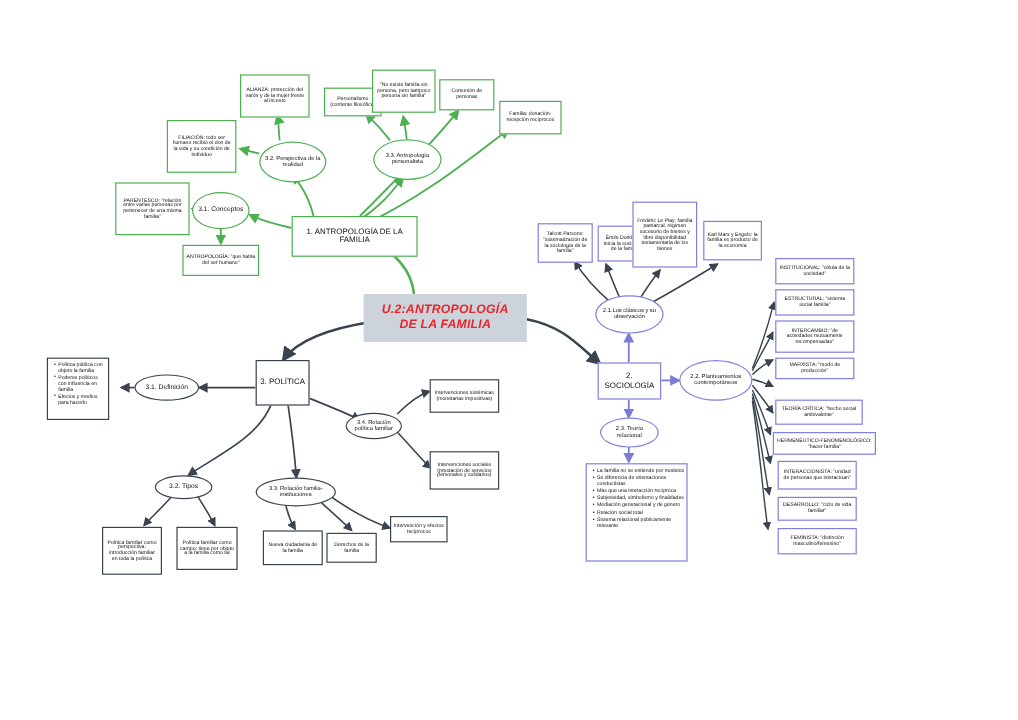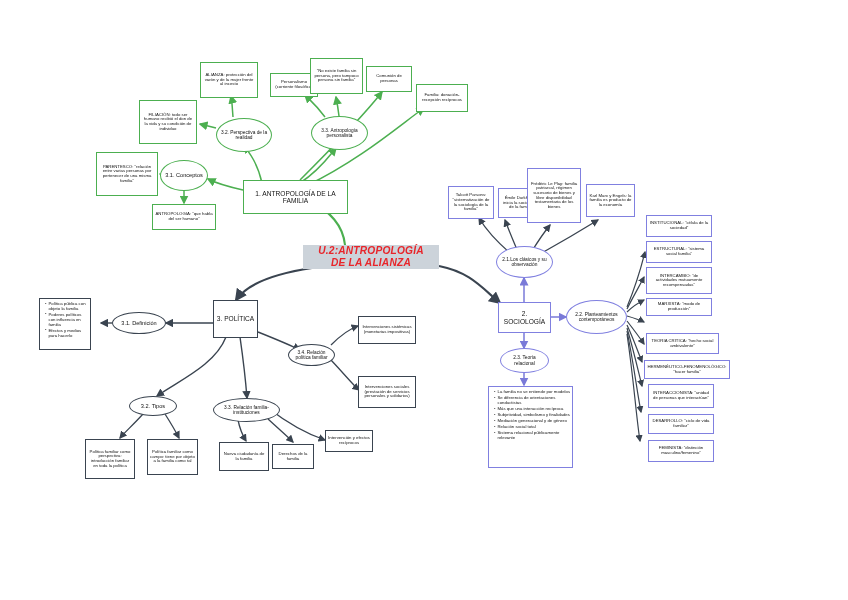--- a/index.html
+++ b/index.html
@@ -22,21 +22,21 @@
   
   .d-box{border:1.4px solid #3a4450;color:#111;}
   .d-ell{border:1.4px solid #3a4450;border-radius:50%/50%;color:#111;}
 
   .tiny{font-size:4.3px;}
   .xs{font-size:4.8px;}
   .sm{font-size:5.6px;}
   .md{font-size:6.6px;}
 
   
-  #title-node{position:absolute;left:303px;top:245px;width:136px;height:24px;
+  #title-node{position:absolute;left:303px;top:245px;width:136px;height:40px;
       background:#ccd3da;display:flex;align-items:center;justify-content:center;
       text-align:center;color:#e8252a;font-weight:bold;font-style:italic;
       font-size:10.2px;line-height:1.18;letter-spacing:.2px;}
 
   ul.bl{margin:0;padding:0 1px 0 5px;list-style:none;text-align:left;}
   ul.bl li{position:relative;padding-left:3.5px;margin-bottom:1.2px;font-size:4.3px;
            line-height:1.14;}
   ul.bl li:before{content:"•";position:absolute;left:0;top:-0.5px;}
   .listwrap{align-items:flex-start;padding-top:3px;}
 </style>
@@ -122,21 +122,21 @@
     <path d="M268,419 C280,430 288,437 293,442" stroke="#3a4450" stroke-width="1.3" fill="none" marker-end="url(#adk)"></path>
 
     <path d="M331,345 C344,332 352,328 358,326" stroke="#3a4450" stroke-width="1.3" fill="none" marker-end="url(#adk)"></path>
     <path d="M331,360 C346,376 354,386 359,390" stroke="#3a4450" stroke-width="1.3" fill="none" marker-end="url(#adk)"></path>
     <path d="M268,408 C290,425 310,435 325,440" stroke="#3a4450" stroke-width="1.3" fill="none" marker-end="url(#adk)"></path>
   </svg>
 
   <div id="title-node">
     <div>
       <span>U.2:ANTROPOLOGÍA</span><br>
-      <span>DE LA ALIANZA</span>
+      <span>DE LA FAMILIA</span>
     </div>
   </div>
 
   <div class="node g-box md" style="left:243px;top:180px;width:105px;height:34px;">
     <span class="t">1. ANTROPOLOGÍA DE LA FAMILIA</span>
     </div>
 
   <div class="node g-ell sm" style="left:160px;top:160px;width:48px;height:31px;">
     <span class="t">3.1. Conceptos</span>
     </div>

